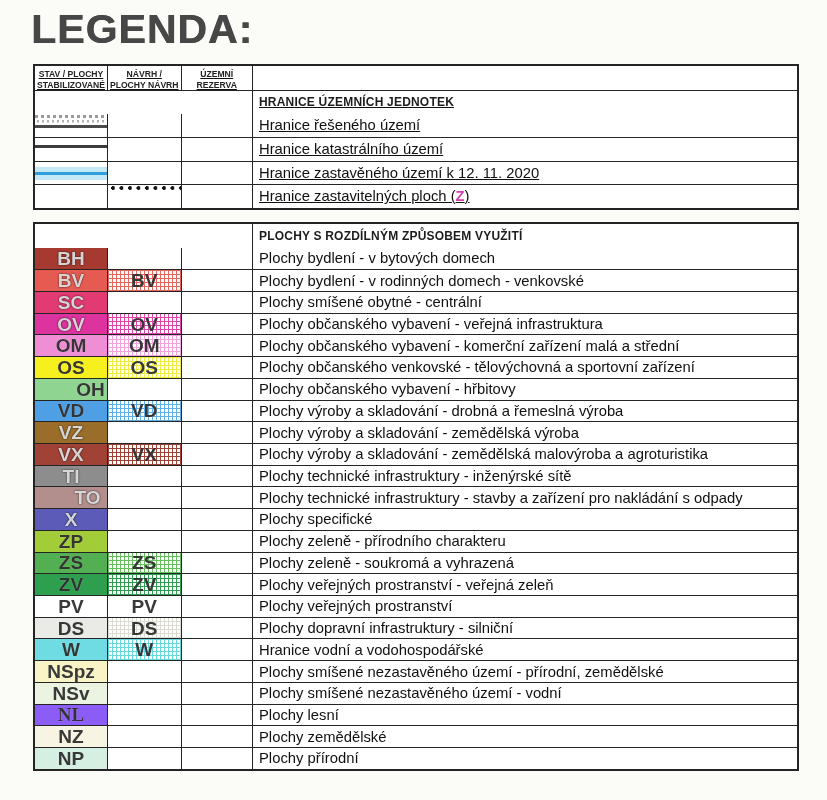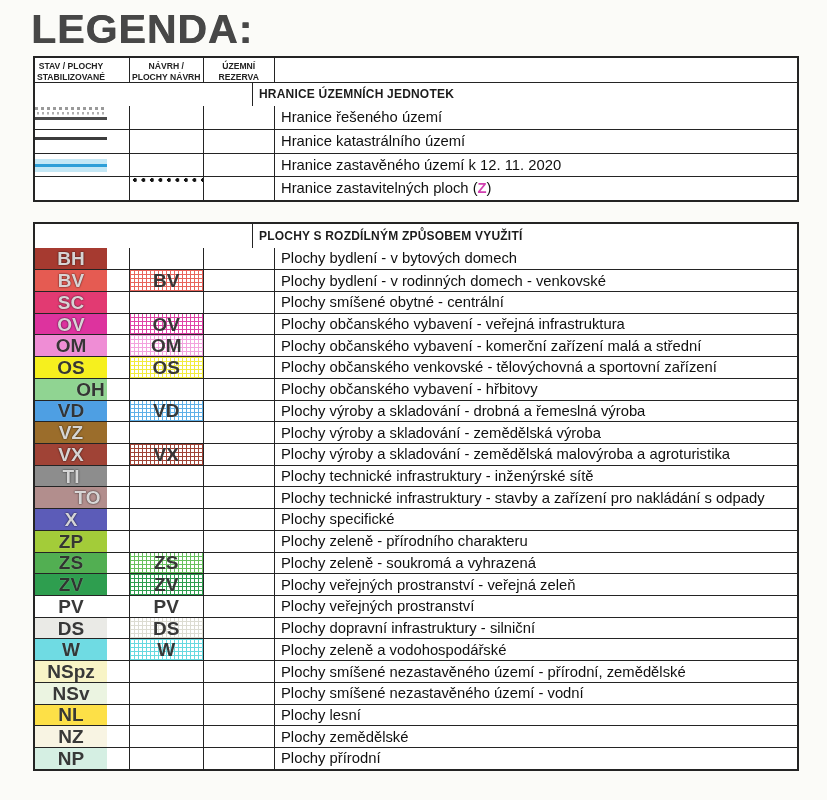--- a/index.html
+++ b/index.html
@@ -14,29 +14,29 @@
   .page-title {
     position: absolute; left: 31px; top: 6px;
     font-size: 41px; font-weight: 700; letter-spacing: 1px;
     color: #474747;
     text-shadow: 0.6px 0 0 #474747; 
   }
   .legend-table {
     position: absolute; left: 33px; width: 766px;
     border: 2px solid #242424; background: #fff;
   }
-  #boundaries-table { top: 56px; }
+  #boundaries-table { top: 64px; text-decoration: underline; }
   #uses-table { top: 222px; }
 
   .trow { display: flex; align-items: stretch; border-top: 1.5px solid #242424; }
   .trow:first-child { border-top: none; }
 
   .cell { position: relative; overflow: hidden; }
   .c1 { width: 72px; }
-  .c2 { width: 73.5px; border-left: 1.5px solid #242424; margin-left: 22px; }
+  .c2 { width: 73.5px; border-left: 1.5px solid #242424; }
   .c3 { width: 71.5px; border-left: 1.5px solid #242424; }
   .c4 { flex: 1; border-left: 1.5px solid #242424; }
   .cmerge { width: 217px; }
 
   
   .colhead-row { height: 24px; }
   .colhead {
     font-size: 8.6px; font-weight: 700; color: #222;
     text-align: center; line-height: 1.3; padding-top: 2.5px;
     white-space: pre-line;
@@ -346,21 +346,21 @@
   </div>
 
   <div class="trow data-row">
     <div class="cell c1 sw" style="background: rgb(111, 219, 227);">
           <span class="code code-dark">W</span>
         </div>
     <div class="cell c2 sw" style="background: repeating-linear-gradient(0deg, rgb(102, 217, 224) 0px, rgb(102, 217, 224) 1.5px, transparent 1.5px, transparent 4px), repeating-linear-gradient(90deg, rgb(102, 217, 224) 0px, rgb(102, 217, 224) 1.5px, transparent 1.5px, transparent 4px), rgb(255, 255, 255);">
           <span class="code code-dark">W</span>
         </div>
     <div class="cell c3"></div>
-    <div class="cell c4 desc">Plochy zeleně a vodohospodářské</div>
+    <div class="cell c4 desc">Hranice vodní a vodohospodářské</div>
   </div>
 
   <div class="trow data-row">
     <div class="cell c1 sw" style="background: rgb(248, 244, 198);">
           <span class="code code-dark">NSpz</span>
         </div>
     <div class="cell c2 sw"></div>
     <div class="cell c3"></div>
     <div class="cell c4 desc">Plochy smíšené nezastavěného území - přírodní, zemědělské</div>
   </div>
@@ -369,21 +369,21 @@
     <div class="cell c1 sw" style="background: rgb(235, 244, 225);">
           <span class="code code-dark">NSv</span>
         </div>
     <div class="cell c2 sw"></div>
     <div class="cell c3"></div>
     <div class="cell c4 desc">Plochy smíšené nezastavěného území - vodní</div>
   </div>
 
 
   <div class="trow data-row">
-    <div class="cell c1 sw" style="background: #fde047;">
+    <div class="cell c1 sw" style="background: #8b5cf6; font-family: Liberation Serif, serif;">
           <span class="code code-dark">NL</span>
         </div>
     <div class="cell c2 sw"></div>
     <div class="cell c3"></div>
     <div class="cell c4 desc">Plochy lesní</div>
   </div>
 
   <div class="trow data-row">
     <div class="cell c1 sw" style="background: rgb(248, 244, 227);">
           <span class="code code-dark">NZ</span>

